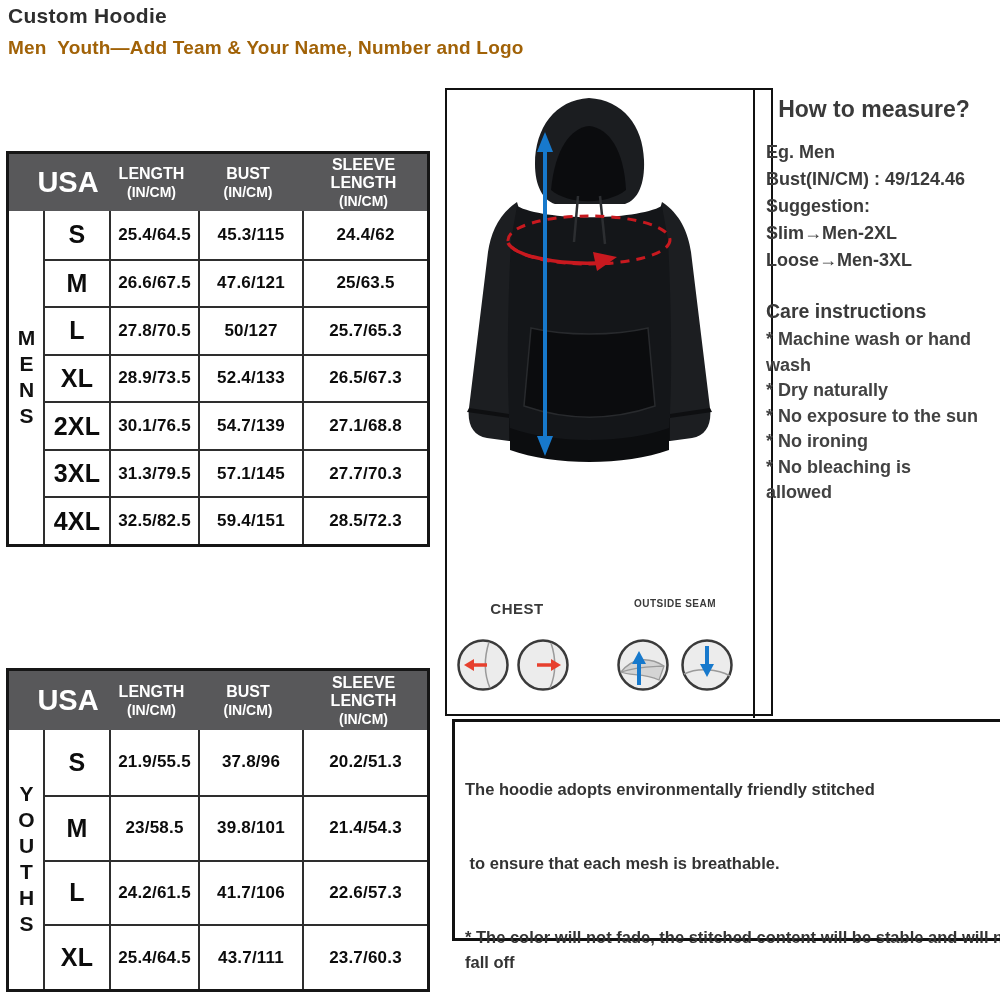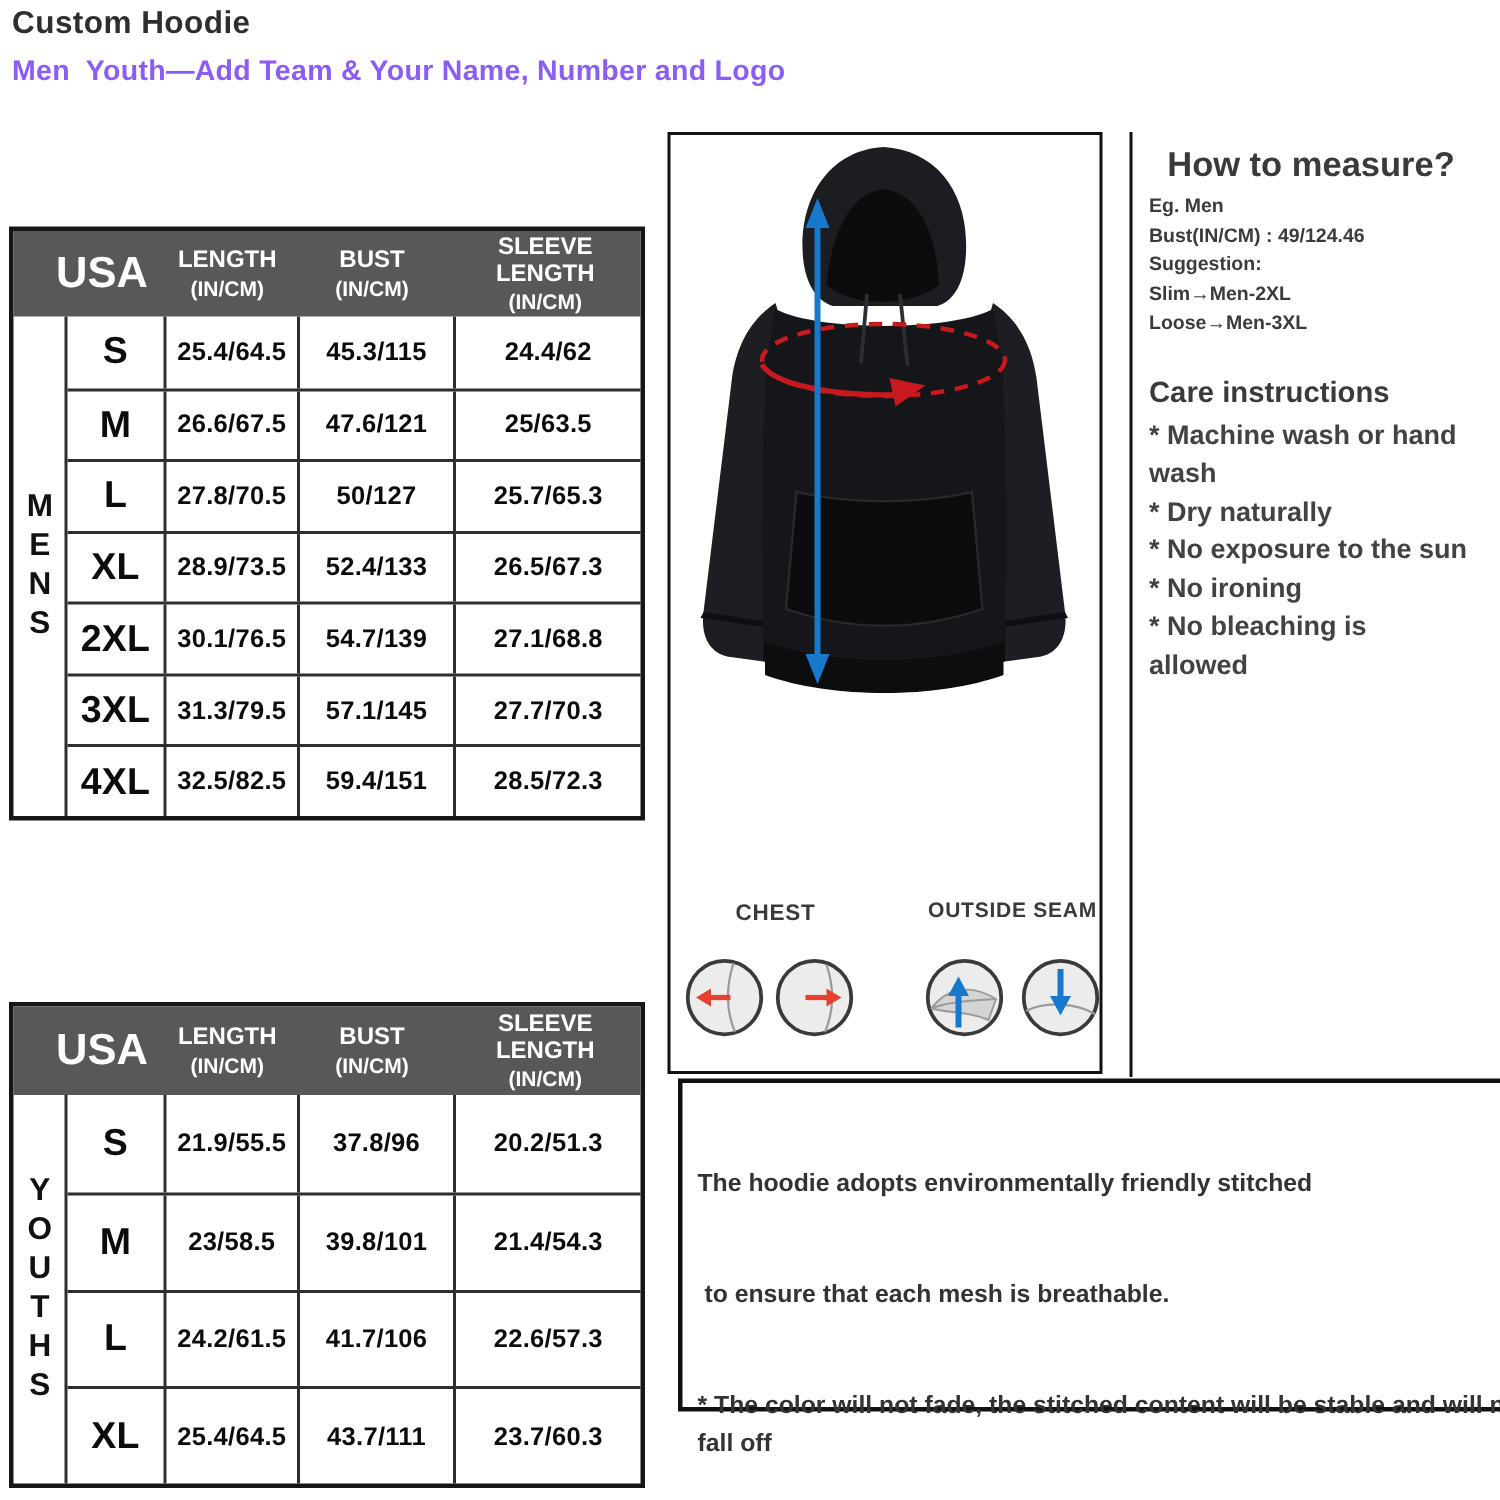--- a/index.html
+++ b/index.html
@@ -8,21 +8,21 @@
     font-family:"Liberation Sans","DejaVu Sans",sans-serif;color:#2b2b2b;overflow:hidden;
   }
   :root{
     --hdr:#58585a; --bd:#161616; --cellbd:#2e2e2e;
     --red:#c8191f; --redicon:#e7402e; --blue:#1779cc;
   }
   .abs{position:absolute;}
 
   
   .title1{left:8px;top:4px;font-size:21px;font-weight:bold;color:#2e2e2e;letter-spacing:.3px;}
-  .title2{left:8px;top:37px;font-size:19px;font-weight:bold;color:#8b5cf6;letter-spacing:.2px;white-space:pre;}
+  .title2{left:8px;top:37px;font-size:19px;font-weight:bold;color:#a16207;letter-spacing:.2px;white-space:pre;}
 
   
   .chart{border:3px solid var(--bd);background:#fff;display:flex;flex-direction:column;box-sizing:border-box;}
   .chart-header{display:grid;grid-template-columns:98px 89px 104px 1fr;background:var(--hdr);color:#fff;flex:0 0 auto;}
   .hcell{display:flex;flex-direction:column;align-items:center;justify-content:center;line-height:1.15;text-align:center;}
   .hcell .lbl{font-size:16px;font-weight:bold;}
   .hcell .sub{font-size:14px;font-weight:bold;}
   .hcell.usa .lbl{font-size:29px;transform:translateX(10px);}
   .chart-body{flex:1;display:flex;min-height:0;}
   .vstrip{flex:0 0 34px;border-right:2px solid var(--cellbd);display:flex;align-items:center;justify-content:center;
@@ -33,34 +33,34 @@
   .tcell{display:flex;align-items:center;justify-content:center;border-left:2px solid var(--cellbd);
          font-weight:bold;color:#0c0c0c;font-size:17px;letter-spacing:.2px;}
   .tcell.c0{border-left:none;font-size:25px;}
 
   #mens-chart{left:6px;top:151px;width:424px;height:396px;}
   #mens-chart .chart-header{height:57px;}
   #youths-chart{left:6px;top:668px;width:424px;height:324px;}
   #youths-chart .chart-header{height:59px;}
 
   
-  #hoodie-box{left:445px;top:88px;width:290px;height:628px;border:2.5px solid #111;box-sizing:border-box;background:#fff;}
+  #hoodie-box{left:445px;top:88px;width:328px;height:628px;border:2.5px solid #111;box-sizing:border-box;background:#fff;}
   #hoodie-svg{position:absolute;left:0;top:0;}
   .diagram-label{position:absolute;font-weight:bold;color:#3a3a3a;text-align:center;letter-spacing:.5px;}
   #chest-label{left:14px;top:510px;width:112px;font-size:15px;}
-  #seam-label{left:148px;top:508px;width:160px;font-size:14px;}
+  #seam-label{left:148px;top:508px;width:160px;font-size:10px;}
   .detail-icon{position:absolute;top:548px;}
   #icon1{left:9px;} #icon2{left:69px;} #icon3{left:169px;} #icon4{left:233px;}
 
   
   #right-divider{left:753px;top:88px;width:0;height:630px;border-left:2.5px solid #111;}
   #howto{left:766px;top:96px;width:216px;color:#424242;}
   #howto .heading{font-size:23px;font-weight:600;color:#3a3a3a;text-align:center;margin-bottom:0;}
   #howto .body{font-size:17.5px;font-weight:600;line-height:1.42;white-space:pre-wrap;}
-  #howto .eg{margin-top:4px;font-size:13px;font-weight:bold;line-height:1.5;color:#3b3b3b;}
+  #howto .eg{margin-top:16px;font-size:18px;font-weight:bold;line-height:1.5;color:#3b3b3b;}
   #howto .care-title{margin-top:26px;font-size:19.5px;font-weight:600;color:#3a3a3a;}
   #howto .care{font-size:18px;font-weight:600;line-height:1.42;margin-top:4px;}
 
   
   #desc-box{left:452px;top:719px;width:600px;height:222px;border:3px solid #111;box-sizing:border-box;
             padding:5px 8px 0 10px;font-size:16.5px;font-weight:600;color:#333;line-height:1.5;white-space:pre-wrap;}
 </style>
 </head>
 <body>
 

